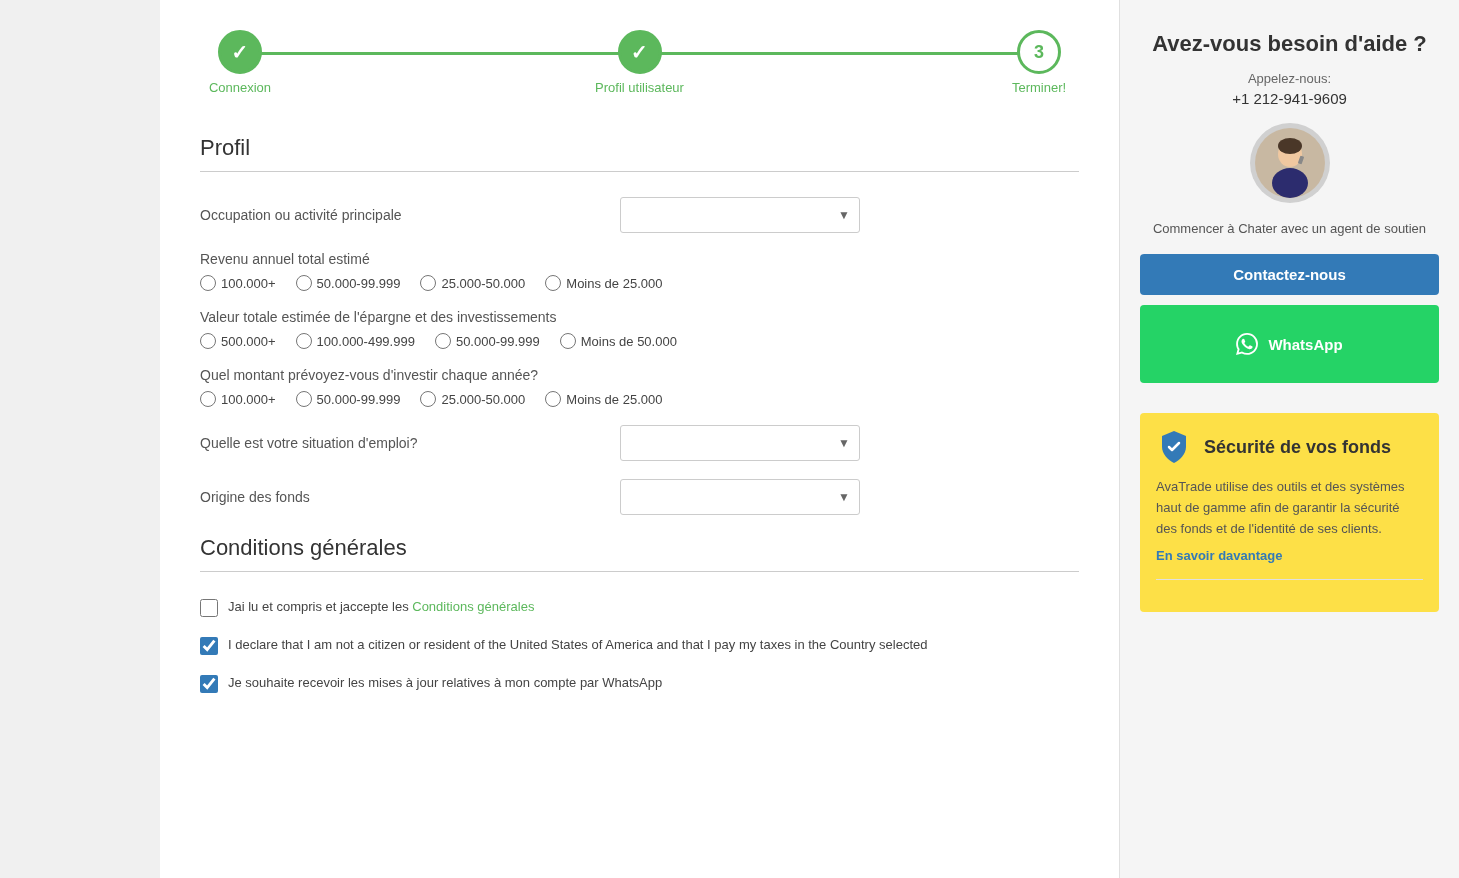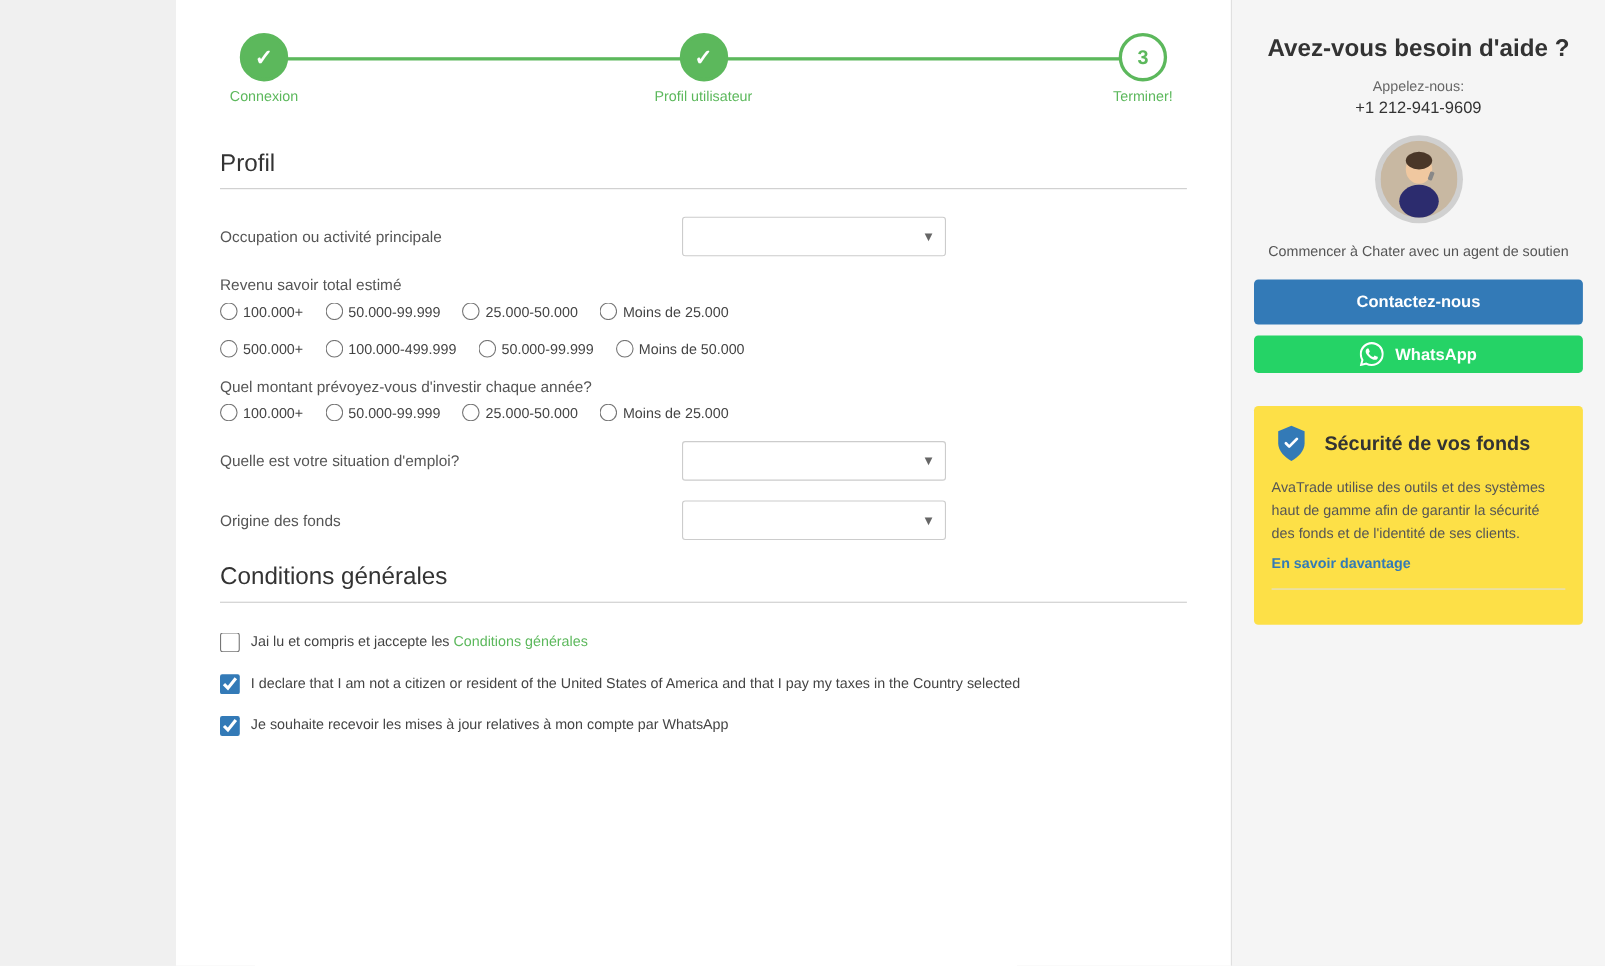--- a/index.html
+++ b/index.html
@@ -257,21 +257,21 @@
     .btn-whatsapp {
       display: flex;
       align-items: center;
       justify-content: center;
       gap: 10px;
       width: 100%;
       background: #25d366;
       color: #fff;
       border: none;
       border-radius: 4px;
-      padding: 6px;
+      padding: 28px;
       font-size: 15px;
       font-weight: bold;
       cursor: pointer;
       text-align: center;
     }
     .whatsapp-icon {
       width: 22px;
       height: 22px;
     }
 
@@ -371,21 +371,21 @@
           <option value="employe">Employé</option>
           <option value="independant">Indépendant</option>
           <option value="retraite">Retraité</option>
           <option value="etudiant">Étudiant</option>
         </select>
         <span class="select-arrow">▼</span>
       </div>
     </div>
 
     <div class="radio-section">
-      <div class="radio-section-label">Revenu savoir total estimé</div>
+      <div class="radio-section-label">Revenu annuel total estimé</div>
       <div class="radio-group">
         <label class="radio-option">
           <input type="radio" name="annual_income" style="">
           <span>100.000+</span>
         </label>
         <label class="radio-option">
           <input type="radio" name="annual_income" style="">
           <span>50.000-99.999</span>
         </label>
         <label class="radio-option">
@@ -393,20 +393,21 @@
           <span>25.000-50.000</span>
         </label>
         <label class="radio-option">
           <input type="radio" name="annual_income" style="">
           <span>Moins de 25.000</span>
         </label>
       </div>
     </div>
 
     <div class="radio-section">
+      <div class="radio-section-label">Valeur totale estimée de l'épargne et des investissements</div>
       <div class="radio-group">
         <label class="radio-option">
           <input type="radio" name="savings" style="">
           <span>500.000+</span>
         </label>
         <label class="radio-option">
           <input type="radio" name="savings" style="">
           <span>100.000-499.999</span>
         </label>
         <label class="radio-option">

